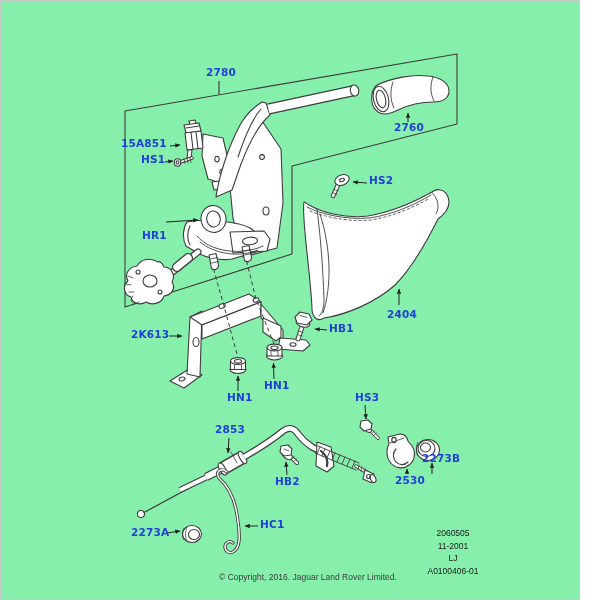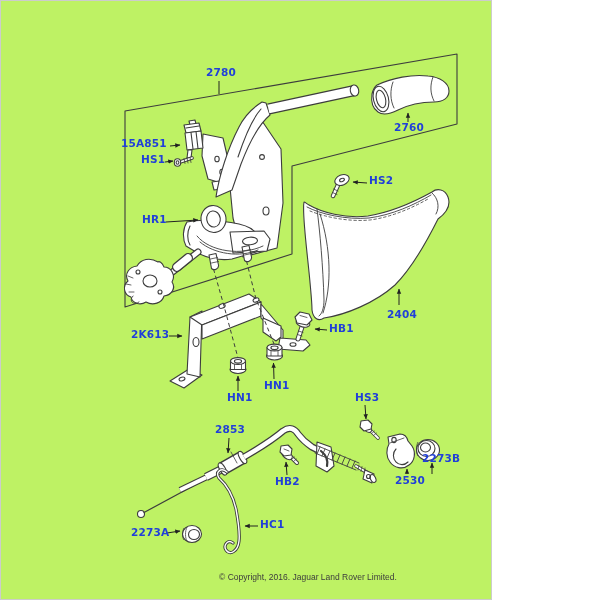--- a/index.html
+++ b/index.html
@@ -1,19 +1,20 @@
 <!DOCTYPE html>
 <html><head>
 <meta charset="utf-8">
 <style>
   html,body{margin:0;padding:0;background:#fff;}
   .stage{
-    position:relative;width:492px;height:600px;background:#bef264;
+    position:relative;width:536px;height:600px;background:#86efac;
     font-family:"DejaVu Sans",sans-serif;overflow:hidden;
     box-shadow:inset 0 0 0 1px #cccccc;
+    padding-left:44px;
   }
   .art{position:absolute;left:0;top:0;}
   .plbl{
     position:absolute;color:#2140d8;font-weight:bold;font-size:10.5px;
     letter-spacing:.2px;white-space:nowrap;cursor:pointer;line-height:12px;
     font-family:"DejaVu Sans",sans-serif;
   }
   .refblock{
     position:absolute;left:407px;top:527px;width:92px;text-align:center;
     font-family:"Liberation Sans",sans-serif;font-size:8.5px;line-height:12.6px;
@@ -271,32 +272,38 @@
       <path d="M167,533 L180,531" marker-end="url(#arr)"></path>
       <path d="M365,405 L366,419" marker-end="url(#arr)"></path>
       <path d="M407,474 L407,469" marker-end="url(#arr)"></path>
       <path d="M432,474 L432,463" marker-end="url(#arr)"></path>
     </g>
   </svg>
 
   <div class="plbl" style="left:206px;top:66px">2780</div>
   <div class="plbl" style="left:121px;top:137px">15A851</div>
   <div class="plbl" style="left:141px;top:153px">HS1</div>
-  <div class="plbl" style="left:142px;top:213px">HR1</div>
+  <div class="plbl" style="left:142px;top:229px">HR1</div>
   <div class="plbl" style="left:394px;top:121px">2760</div>
   <div class="plbl" style="left:369px;top:174px">HS2</div>
   <div class="plbl" style="left:387px;top:308px">2404</div>
   <div class="plbl" style="left:329px;top:322px">HB1</div>
   <div class="plbl" style="left:131px;top:328px">2K613</div>
   <div class="plbl" style="left:227px;top:391px">HN1</div>
   <div class="plbl" style="left:264px;top:379px">HN1</div>
   <div class="plbl" style="left:215px;top:423px">2853</div>
   <div class="plbl" style="left:275px;top:475px">HB2</div>
   <div class="plbl" style="left:260px;top:518px">HC1</div>
   <div class="plbl" style="left:131px;top:526px">2273A</div>
   <div class="plbl" style="left:355px;top:391px">HS3</div>
   <div class="plbl" style="left:395px;top:474px">2530</div>
   <div class="plbl" style="left:422px;top:452px">2273B</div>
 
+  <div class="refblock">
+    <div>2060505</div>
+    <div>11-2001</div>
+    <div>LJ</div>
+    <div>A0100406-01</div>
+  </div>
 
   <div class="copyright">© Copyright, 2016. Jaguar Land Rover Limited.</div>
 
 </div>
 
 </body></html>

